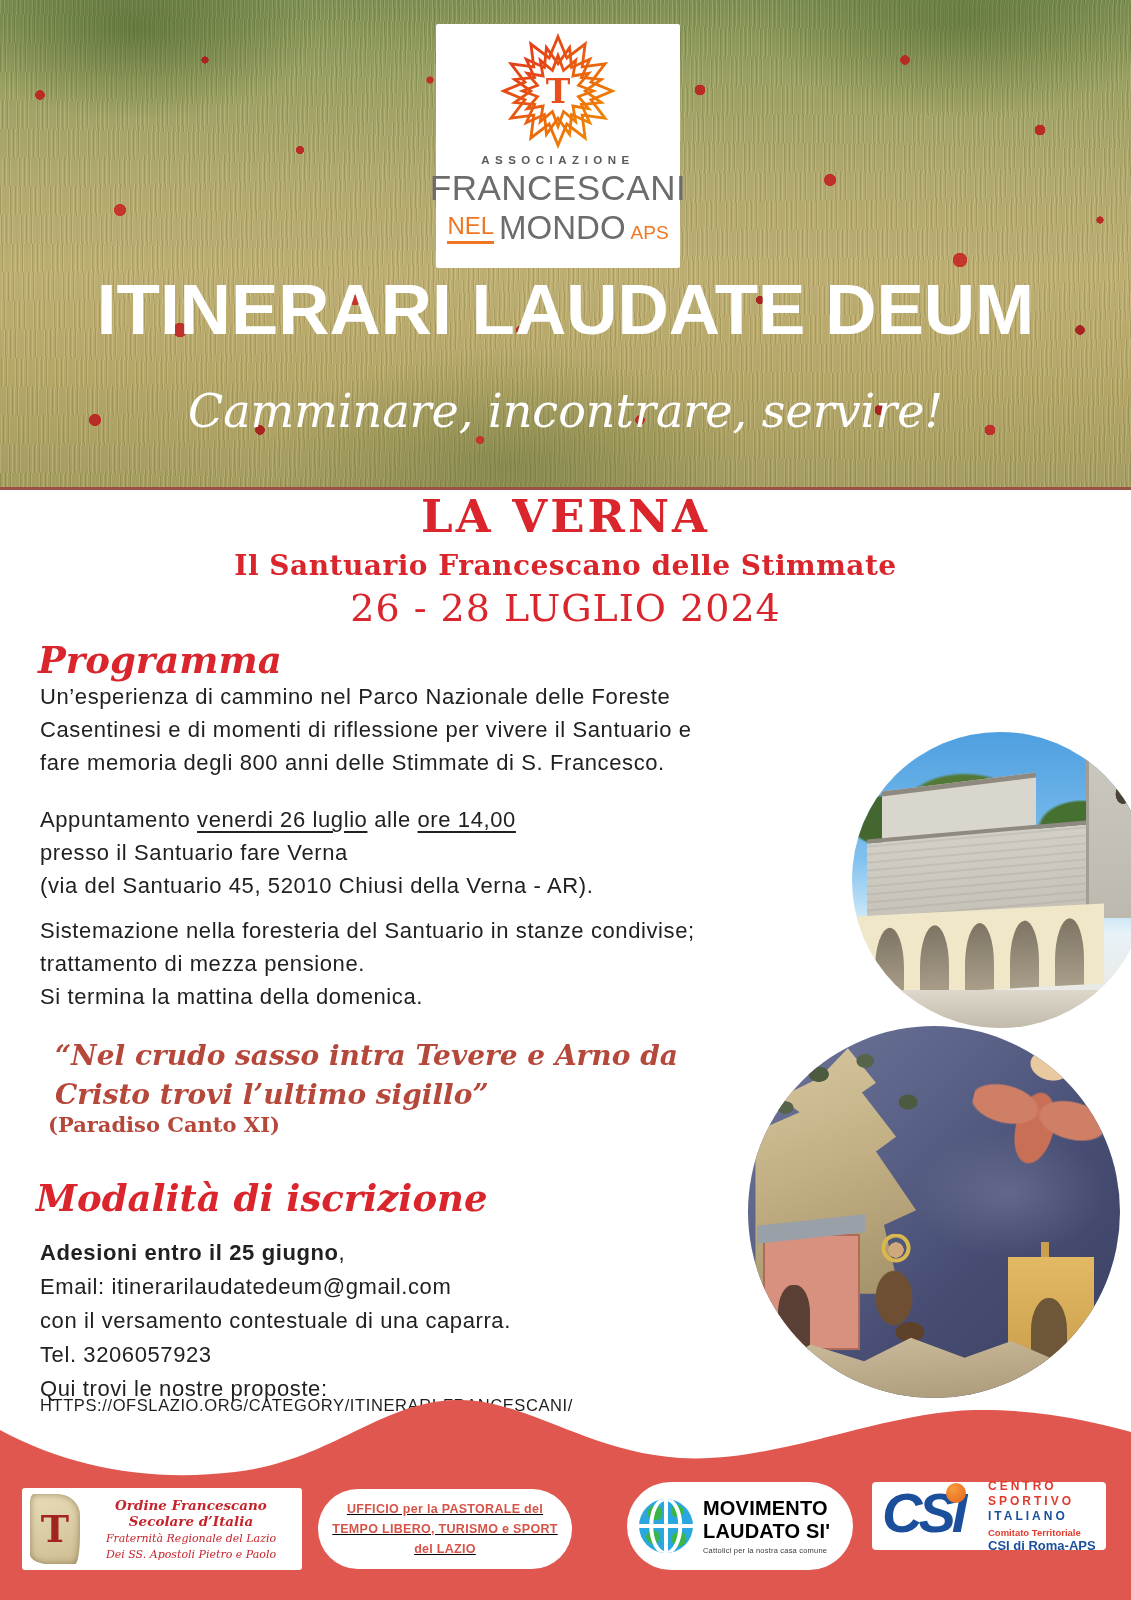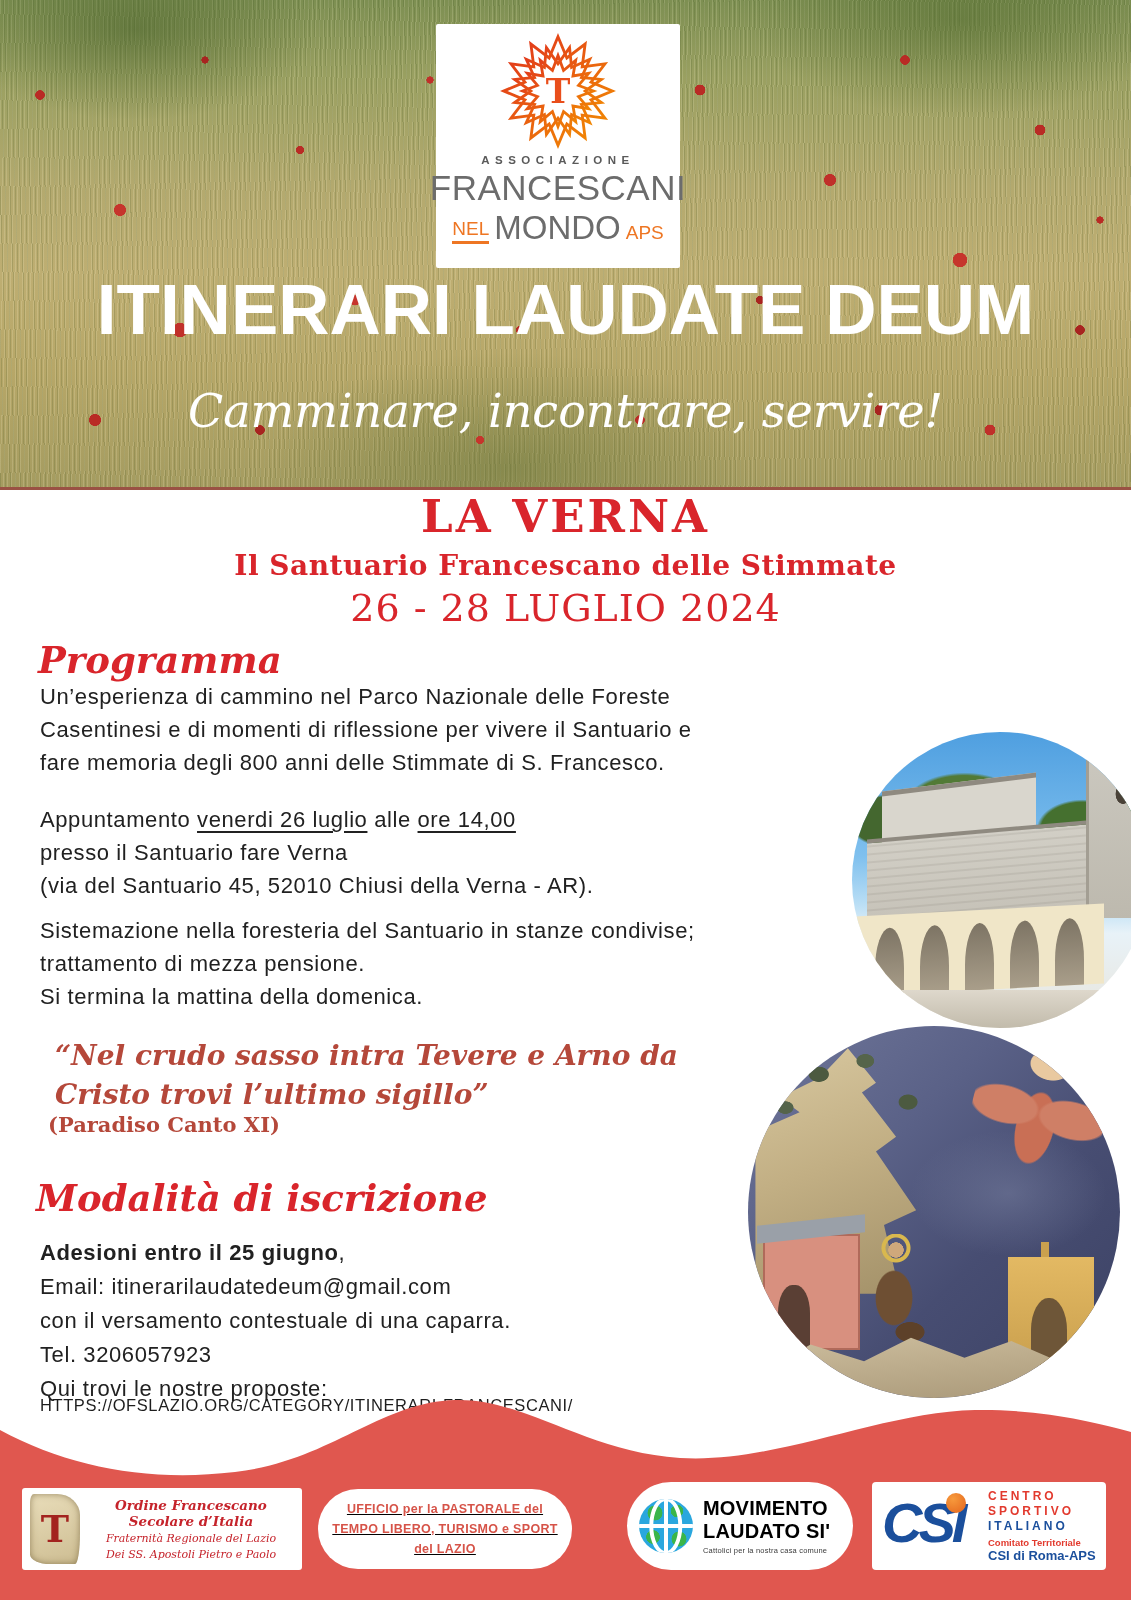--- a/index.html
+++ b/index.html
@@ -38,21 +38,21 @@
       repeating-linear-gradient(92deg,rgba(255,250,215,.16) 0 1px,rgba(255,250,215,0) 1px 4px),
       repeating-linear-gradient(88deg,rgba(62,82,32,.18) 0 1px,rgba(62,82,32,0) 1px 5px),
       linear-gradient(180deg,#7d8f52 0%,#9aa061 16%,#b3a96e 38%,#beae72 56%,#b7a768 76%,#a59c60 100%);}
 
   .logo-box{position:absolute;left:436px;top:24px;width:244px;height:244px;background:#fff;
     border-radius:2px;display:flex;flex-direction:column;align-items:center;}
   .logo-box svg{margin-top:8px;}
   .logo-assoc{font-size:11.5px;letter-spacing:5.5px;color:#5a5a5a;font-weight:700;margin-top:4px;}
   .logo-franc{font-size:35px;color:#6c6c6c;letter-spacing:.5px;margin-top:2px;}
   .logo-row{display:flex;align-items:flex-end;margin-top:3px;}
-  .logo-nel{font-size:19px;color:#ee7623;font-weight:400;border-bottom:3px solid #ee7623;padding-bottom:1px;}
+  .logo-nel{font-size:24px;color:#ee7623;font-weight:400;border-bottom:3px solid #ee7623;padding-bottom:1px;}
   .logo-mondo{font-size:33px;color:#6c6c6c;margin:0 5px;line-height:1;}
   .logo-aps{font-size:19px;color:#ee7623;}
 
   .hero-title{position:absolute;left:0;top:274px;width:100%;text-align:center;color:#fff;
     font-weight:700;font-size:71px;letter-spacing:0;line-height:1;}
   .hero-tagline{position:absolute;left:0;top:384px;width:100%;text-align:center;color:#fff;
     font-family:"DejaVu Serif",serif;font-style:italic;font-size:46px;}
 
   
   .event-title{position:absolute;left:0;top:490px;width:100%;text-align:center;color:#d9252b;
@@ -160,21 +160,21 @@
        radial-gradient(circle 11px at 14px 38px,#3ab54a 60%,rgba(58,181,74,0) 64%),
        radial-gradient(circle 12px at 40px 40px,#3ab54a 60%,rgba(58,181,74,0) 64%),#2aa7de;}
   .mer-v{position:absolute;left:50%;top:0;width:4px;height:100%;background:#fff;transform:translateX(-50%);}
   .mer-h{position:absolute;top:50%;left:0;height:4px;width:100%;background:#fff;transform:translateY(-50%);}
   .mer-o{position:absolute;left:50%;top:-2px;bottom:-2px;width:62%;transform:translateX(-50%);
      border:4px solid #fff;border-radius:50%;box-sizing:border-box;}
   .mov-text{margin-left:10px;}
   .mov-l{font-size:20px;font-weight:800;color:#000000;line-height:1.15;letter-spacing:.2px;}
   .mov-cap{font-size:7.5px;color:#3a3a3a;margin-top:3px;letter-spacing:.2px;}
 
-  .csi-box{left:872px;top:1482px;width:234px;height:88px;border-radius:4px;padding:0 8px;}
+  .csi-box{left:872px;top:1482px;width:234px;height:68px;border-radius:4px;padding:0 8px;}
   .csi-mark{position:relative;width:104px;height:70px;flex:0 0 auto;}
   .csi-mark .csi-txt{position:absolute;left:2px;top:4px;font-style:italic;font-weight:700;font-size:56px;
      color:#1b4f9c;letter-spacing:-4px;line-height:1;}
   .csi-ball{position:absolute;left:66px;top:2px;width:20px;height:20px;border-radius:50%;
      background:radial-gradient(circle at 35% 30%,#f79a3c,#e3641c);}
   .csi-text{margin-left:4px;}
   .csi-sp{font-size:12px;font-weight:700;letter-spacing:3px;line-height:1.25;}
   .csi-red{color:#e23a2e;} .csi-blue{color:#1b4f9c;}
   .csi-l4{font-size:9.5px;font-weight:700;color:#e23a2e;margin-top:3px;}
   .csi-l5{font-size:13px;font-weight:800;color:#1b4f9c;}

